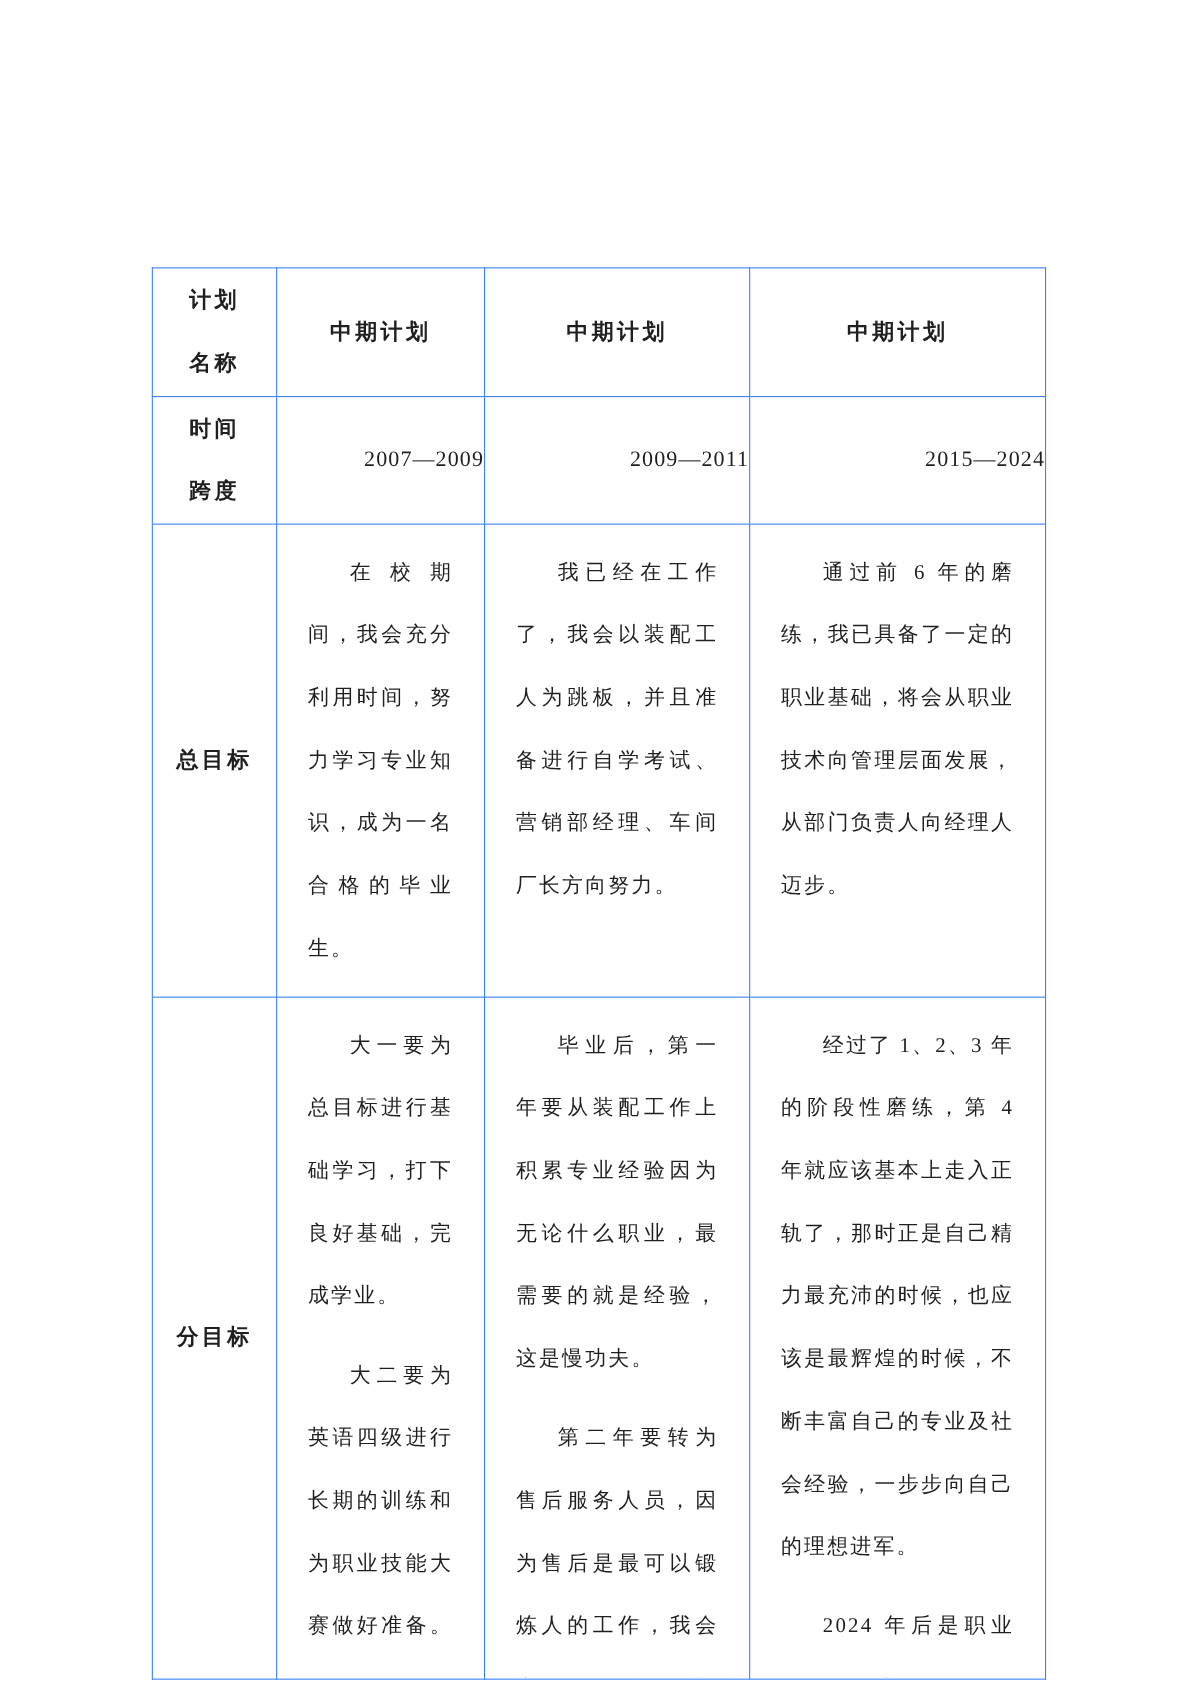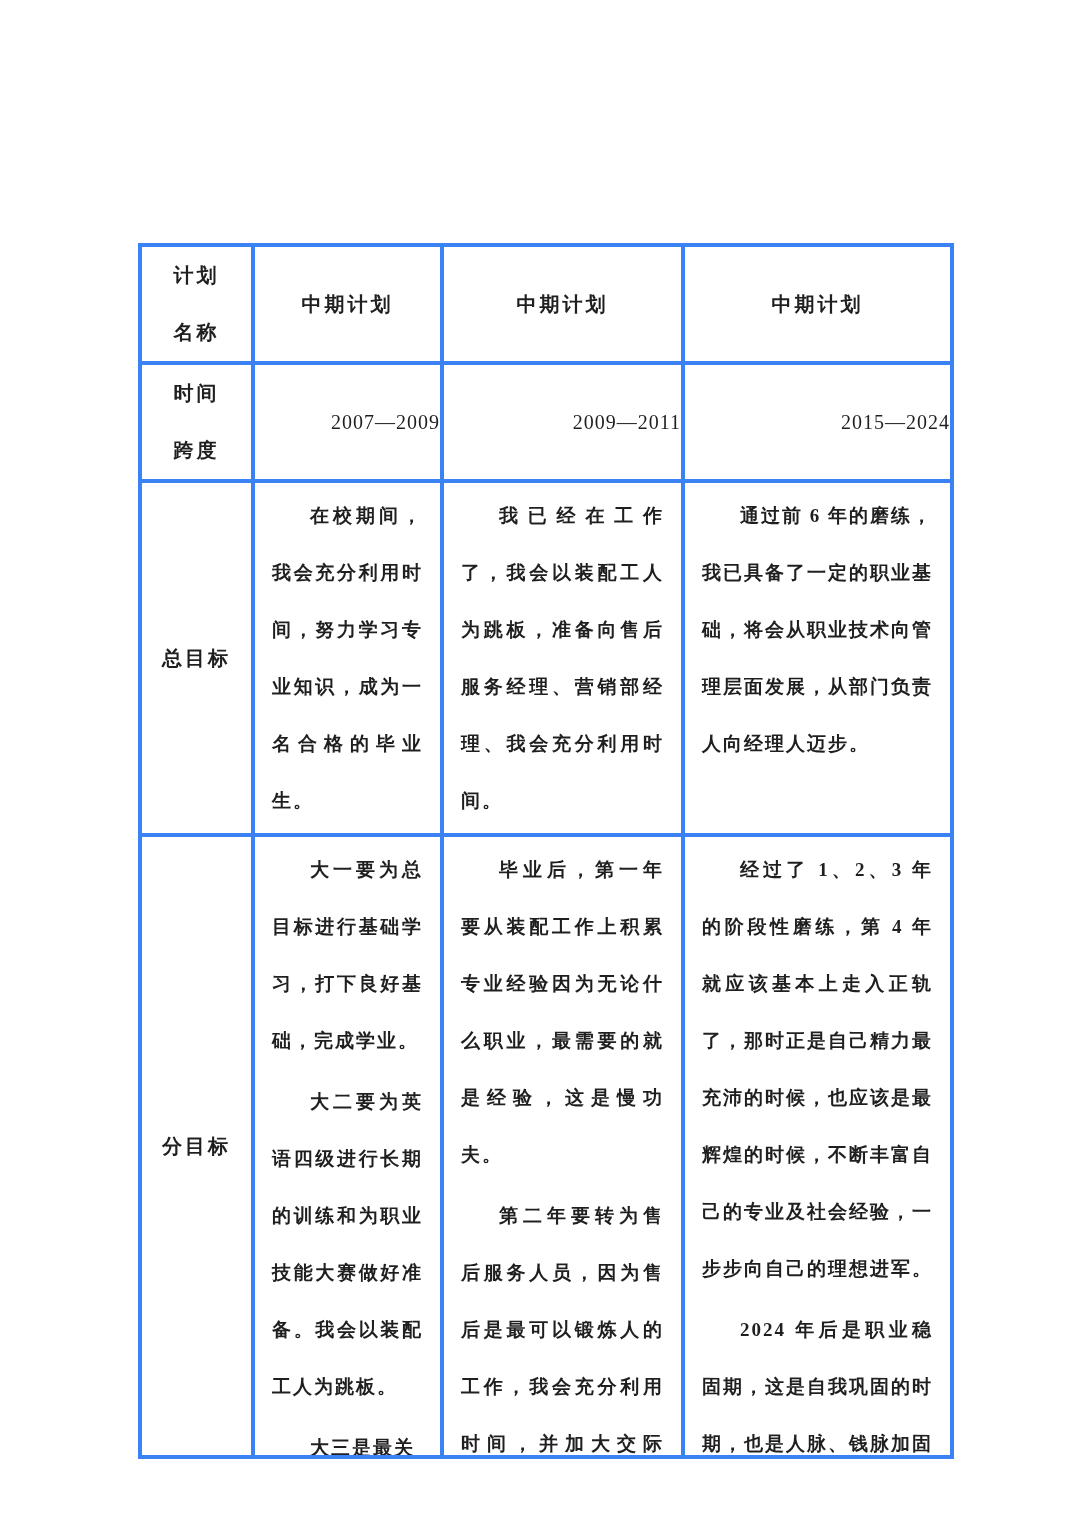--- a/index.html
+++ b/index.html
@@ -17,21 +17,21 @@
       overflow: hidden;
     }
     table.plan {
       position: absolute;
       left: 138px;
       top: 243px;
       border-collapse: collapse;
       table-layout: fixed;
     }
     table.plan td {
-      border: 4px solid #3b82f6;
+      border: 1px solid #3b82f6;
       box-sizing: border-box;
       vertical-align: middle;
       padding: 0;
     }
     .label-cell {
       text-align: center;
       font-weight: bold;
       font-size: 20px;
       letter-spacing: 3px;
       line-height: 57px;
@@ -45,23 +45,22 @@
       vertical-align: top !important;
     }
     .cell-text {
       padding: 0 13px;
       font-size: 19px;
       line-height: 57px;
       letter-spacing: 2px;
       text-align: justify;
     }
     .cell-text p {
-      margin: 4px;
+      margin: 15px;
       text-indent: 2em;
-      font-weight: bold;
     }
     .clip {
       height: 618px;
       overflow: hidden;
       box-sizing: border-box;
     }
   </style>
 </head>
 <body>
 
@@ -111,21 +110,21 @@
       <td class="label-cell">
         <span>总目标</span>
       </td>
       <td class="text-cell">
         <div class="cell-text">
           <p>在校期间，我会充分利用时间，努力学习专业知识，成为一名合格的毕业生。</p>
         </div>
       </td>
       <td class="text-cell">
         <div class="cell-text">
-          <p>我已经在工作了，我会以装配工人为跳板，准备向售后服务经理、营销部经理、我会充分利用时间。</p>
+          <p>我已经在工作了，我会以装配工人为跳板，并且准备进行自学考试、营销部经理、车间厂长方向努力。</p>
         </div>
       </td>
       <td class="text-cell">
         <div class="cell-text">
           <p>通过前 6 年的磨练，我已具备了一定的职业基础，将会从职业技术向管理层面发展，从部门负责人向经理人迈步。</p>
         </div>
       </td>
     </tr>
 
     <tr style="height:620px">

